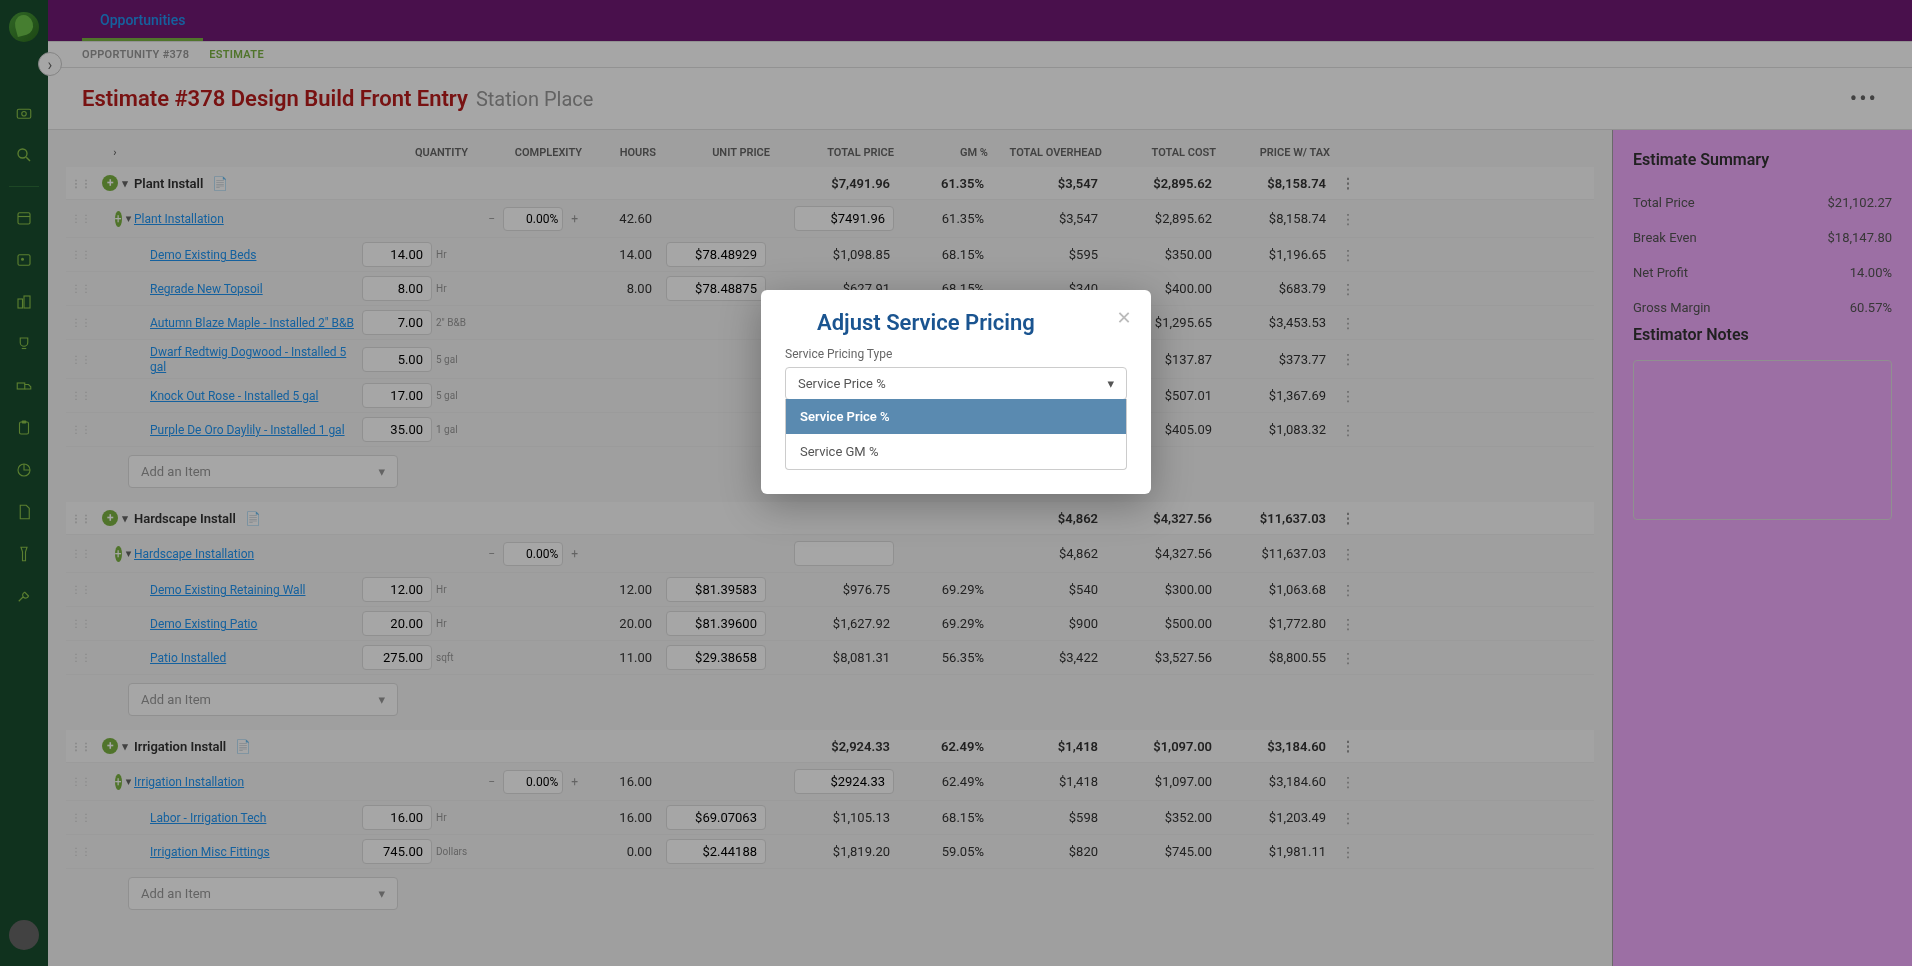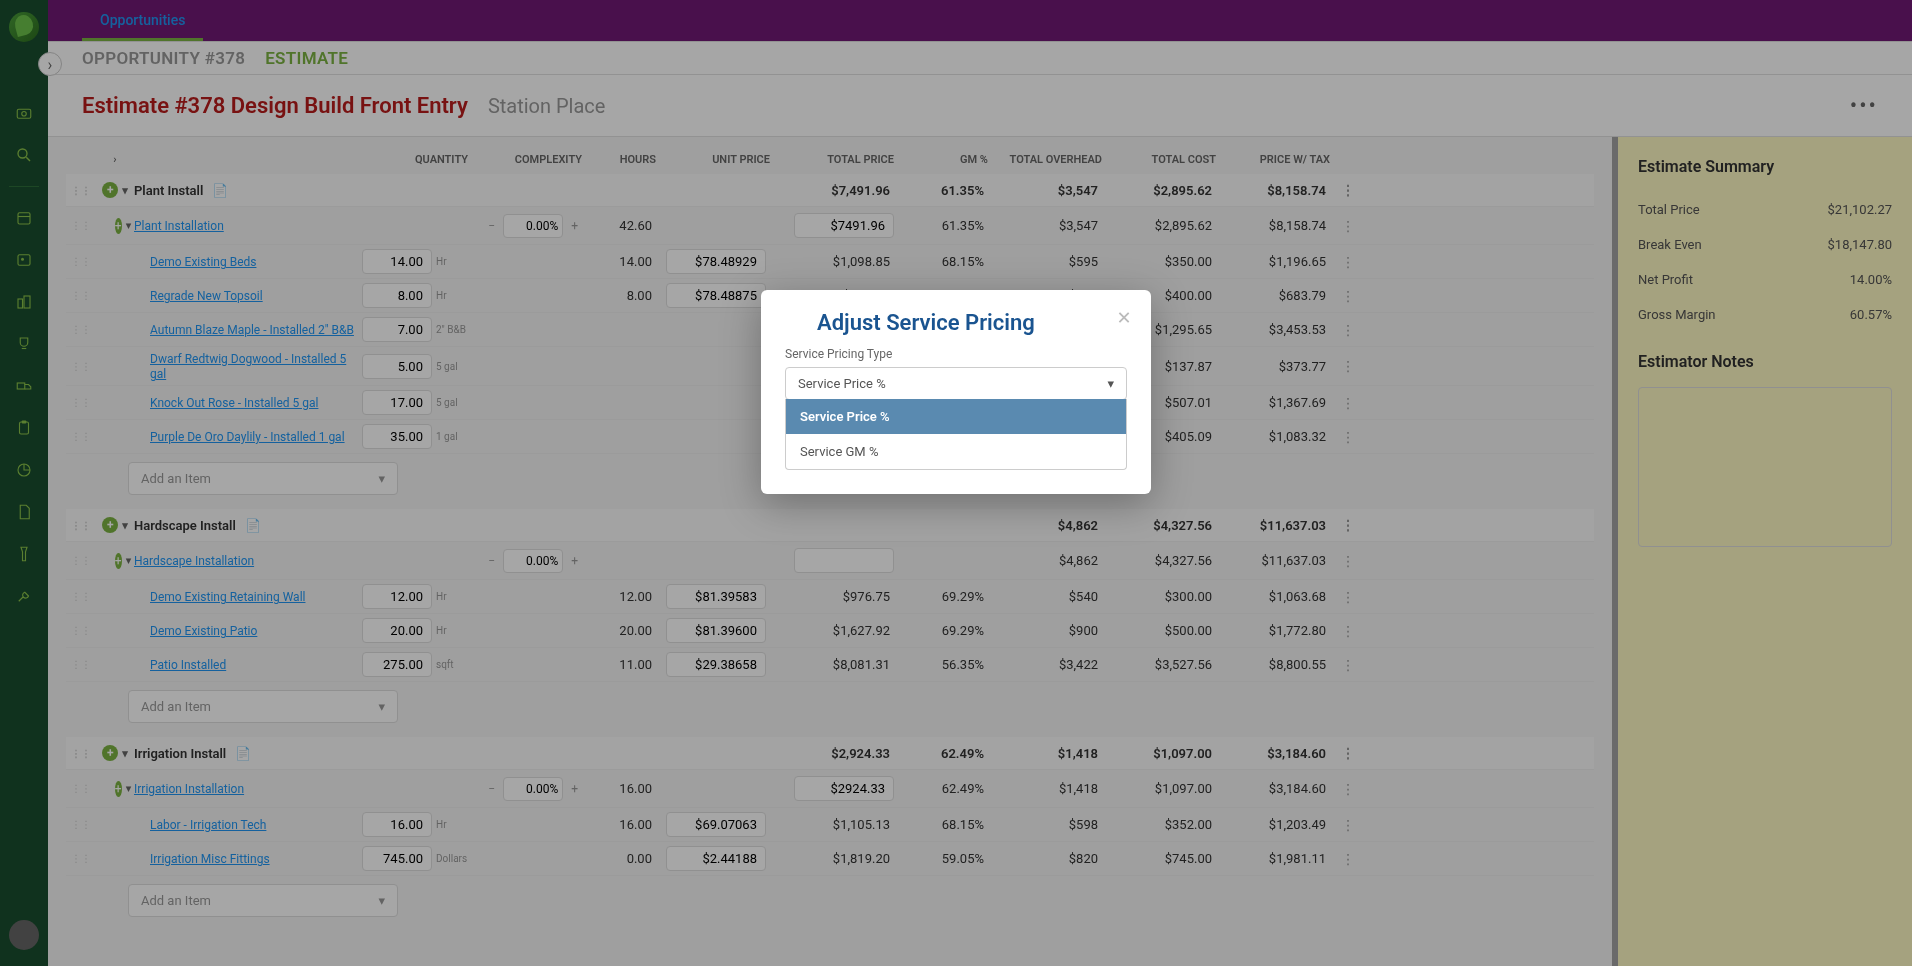--- a/index.html
+++ b/index.html
@@ -19,27 +19,27 @@
 
 .main { flex: 1; display: flex; flex-direction: column; }
 
 
 .top-tabs { background: #701a75; border-bottom: 1px solid #e0e0e0; padding: 0 34px; display: flex; gap: 0; }
 .top-tab { padding: 12px 18px 10px; color: #2196f3; font-size: 14px; font-weight: 500; cursor: pointer; border-bottom: 3px solid transparent; }
 .top-tab.active { border-bottom-color: #7cb342; }
 
 
 .sub-tabs { background: #fff; border-bottom: 1px solid #e0e0e0; padding: 6px 34px; display: flex; gap: 20px; }
-.sub-tab { font-size: 17px; font-weight: 600; color: #999; letter-spacing: 0.3px; cursor: pointer; }
+.sub-tab { font-size: 11px; font-weight: 600; color: #999; letter-spacing: 0.3px; cursor: pointer; }
 .sub-tab.active { color: #7cb342; }
 
 
 .title-bar { background: #fff; padding: 18px 34px; display: flex; align-items: center; justify-content: space-between; border-bottom: 1px solid #e0e0e0; }
 .title-text { font-size: 22px; font-weight: 600; color: #b91c1c; }
-.title-sub { font-size: 20px; font-weight: 400; color: #999; margin-left: 16px; }
+.title-sub { font-size: 20px; font-weight: 400; color: #999; margin-left: 4px; }
 .title-menu { font-size: 22px; color: #666; cursor: pointer; letter-spacing: 2px; }
 
 
 .content { flex: 1; display: flex; background: #f5f5f5; overflow: hidden; }
 .estimate-grid { flex: 1; padding: 8px 18px; overflow-y: auto; }
 
 
 .grid-header { display: grid; grid-template-columns: 30px 30px 220px 110px 110px 70px 110px 120px 90px 110px 110px 110px 28px; gap: 4px; font-size: 11px; font-weight: 600; color: #666; text-align: right; padding: 8px 0; align-items: end; }
 .grid-header > div:nth-child(3) { text-align: left; }
 .grid-header > div:nth-child(1), .grid-header > div:nth-child(2) { text-align: center; }
@@ -75,21 +75,21 @@
 .pm-btn { cursor: pointer; color: #999; padding: 0 4px; }
 
 .price-input input { width: 100px; padding: 4px 8px; border: 1px solid #ddd; border-radius: 4px; text-align: right; font-size: 13px; }
 
 .row-menu { color: #999; cursor: pointer; font-size: 14px; text-align: center; }
 
 .add-item { margin: 8px 0 14px 62px; }
 .add-item-btn { width: 270px; padding: 8px 12px; border: 1px solid #ddd; border-radius: 4px; background: #fff; color: #999; font-size: 13px; text-align: left; display: flex; justify-content: space-between; align-items: center; cursor: pointer; }
 
 
-.summary { width: 300px; background: #fef9c3; border-left: 6px solid #a3a3a3; padding: 20px; }
+.summary { width: 300px; background: #f0abfc; border-left: 1px solid #a3a3a3; padding: 20px; }
 .summary h3 { font-size: 16px; font-weight: 600; color: #333; margin-bottom: 16px; }
 .summary-row { display: flex; justify-content: space-between; font-size: 13px; color: #555; padding: 10px 0; }
 .notes-box { border: 1px solid #ddd; border-radius: 4px; min-height: 160px; margin-top: 8px; }
 
 
 .overlay { position: absolute; inset: 0; background: rgba(0,0,0,0.35); display: flex; align-items: flex-start; justify-content: center; padding-top: 290px; z-index: 100; }
 .modal { background: #fff; width: 390px; border-radius: 6px; box-shadow: 0 10px 40px rgba(0,0,0,0.3); position: relative; }
 .modal-header { padding: 20px 24px 12px; margin-left: 32px; }
 .modal-title { font-size: 22px; font-weight: 600; color: #1a5490; }
 .modal-close { position: absolute; top: 16px; right: 16px; width: 22px; height: 22px; color: #bbb; cursor: pointer; font-size: 18px; display: flex; align-items: center; justify-content: center; }
@@ -582,21 +582,21 @@
             <span>$18,147.80</span>
           </div>
         <div class="summary-row">
             <span>Net Profit</span>
             <span>14.00%</span>
           </div>
         <div class="summary-row">
             <span>Gross Margin</span>
             <span>60.57%</span>
           </div>
-        <h3 style="margin-top:20px">Estimator Notes</h3>
+        <h3 style="">Estimator Notes</h3>
         <div class="notes-box"></div>
       </div>
     </div>
   </div>
 </div>
 
 <div class="overlay">
   <div class="modal">
     <div class="modal-close">✕</div>
     <div class="modal-header">

